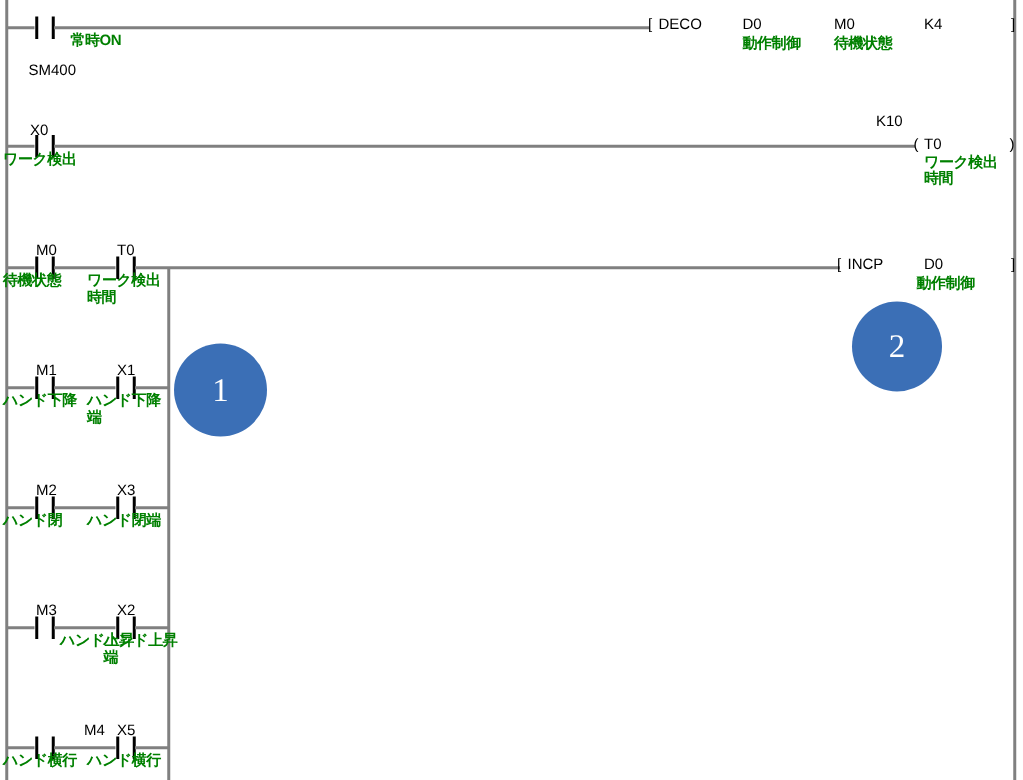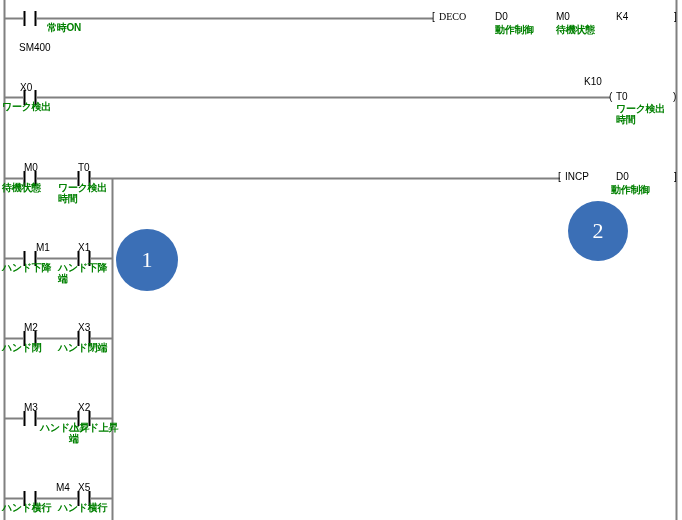--- a/index.html
+++ b/index.html
@@ -138,21 +138,21 @@
       </g>
       <line x1="90" y1="498.5" x2="113" y2="498.5" stroke="#808080" stroke-width="2"></line>
     </g>
   </g>
 </svg>
 
 <div class="lbl" style="left:19px;top:3px;margin-top:39px;">SM400</div>
 <div class="cmt" style="left:2px;top:22px;margin-left:45px;">常時ON</div>
 
 <div class="lbl" style="left:432px;top:11px;">[</div>
-<div class="lbl" style="left:439px;top:11px;font-family:Liberation Serif, serif;">DECO</div>
+<div class="lbl" style="left:439px;top:11px;">DECO</div>
 <div class="lbl" style="left:495px;top:11px;">D0</div>
 <div class="cmt" style="left:495px;top:24px;">動作制御</div>
 <div class="lbl" style="left:556px;top:11px;">M0</div>
 <div class="cmt" style="left:556px;top:24px;">待機状態</div>
 <div class="lbl" style="left:616px;top:11px;">K4</div>
 <div class="lbl" style="left:674px;top:11px;">]</div>
 
 <div class="lbl" style="left:20px;top:82px;">X0</div>
 <div class="cmt" style="left:2px;top:101px;">ワーク検出</div>
 
@@ -166,21 +166,21 @@
 <div class="cmt w1" style="left:2px;top:182px;">待機状態</div>
 <div class="lbl" style="left:78px;top:162px;">T0</div>
 <div class="cmt w1" style="left:58px;top:182px;">ワーク検出時間</div>
 
 <div class="lbl" style="left:558px;top:171px;">[</div>
 <div class="lbl" style="left:565px;top:171px;">INCP</div>
 <div class="lbl" style="left:616px;top:171px;">D0</div>
 <div class="cmt" style="left:611px;top:184px;">動作制御</div>
 <div class="lbl" style="left:674px;top:171px;">]</div>
 
-<div class="lbl" style="left:24px;top:242px;margin-left:12px;">M1</div>
+<div class="lbl" style="left:24px;top:242px;">M1</div>
 <div class="cmt w1" style="left:2px;top:262px;">ハンド下降</div>
 <div class="lbl" style="left:78px;top:242px;">X1</div>
 <div class="cmt w1" style="left:58px;top:262px;">ハンド下降端</div>
 
 <div class="lbl" style="left:24px;top:322px;">M2</div>
 <div class="cmt w1" style="left:2px;top:342px;">ハンド閉</div>
 <div class="lbl" style="left:78px;top:322px;">X3</div>
 <div class="cmt w1" style="left:58px;top:342px;">ハンド閉端</div>
 
 <div class="lbl" style="left:24px;top:402px;">M3</div>

